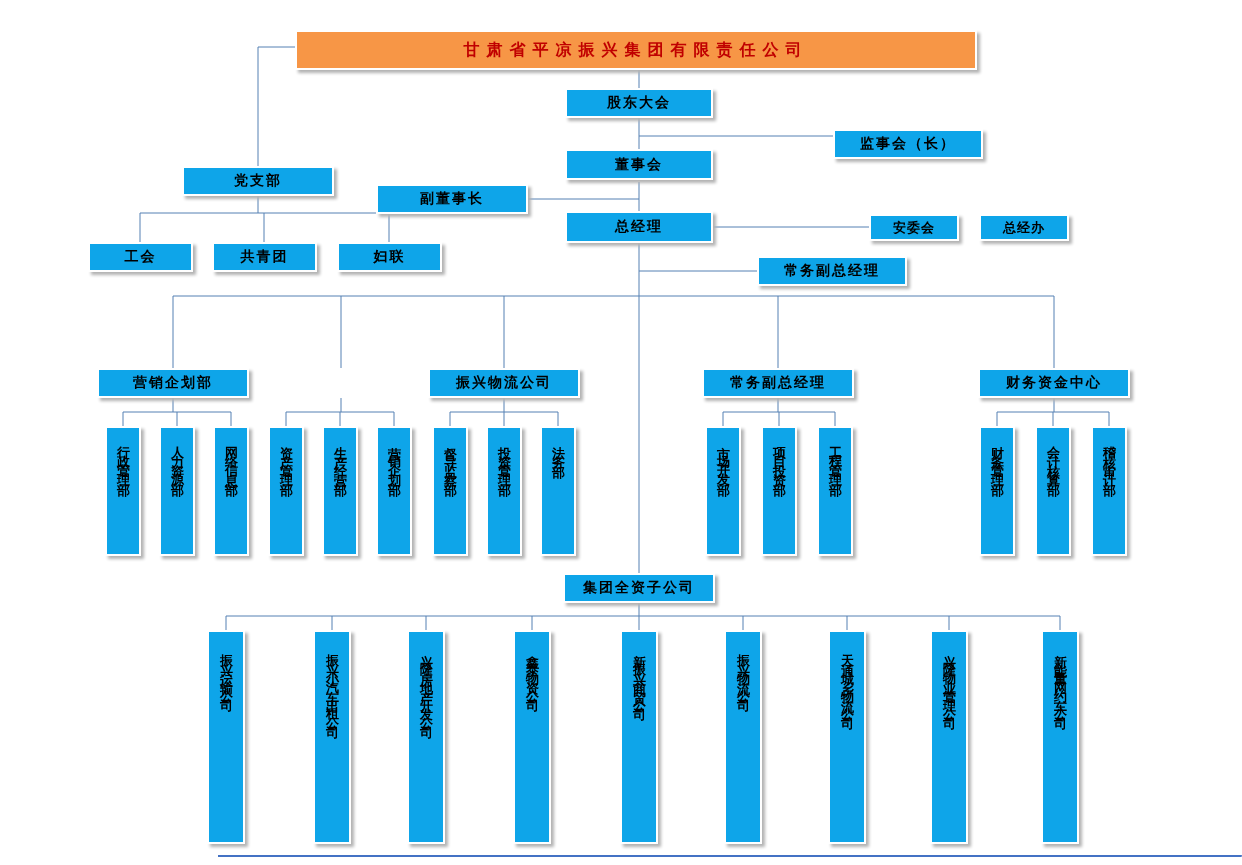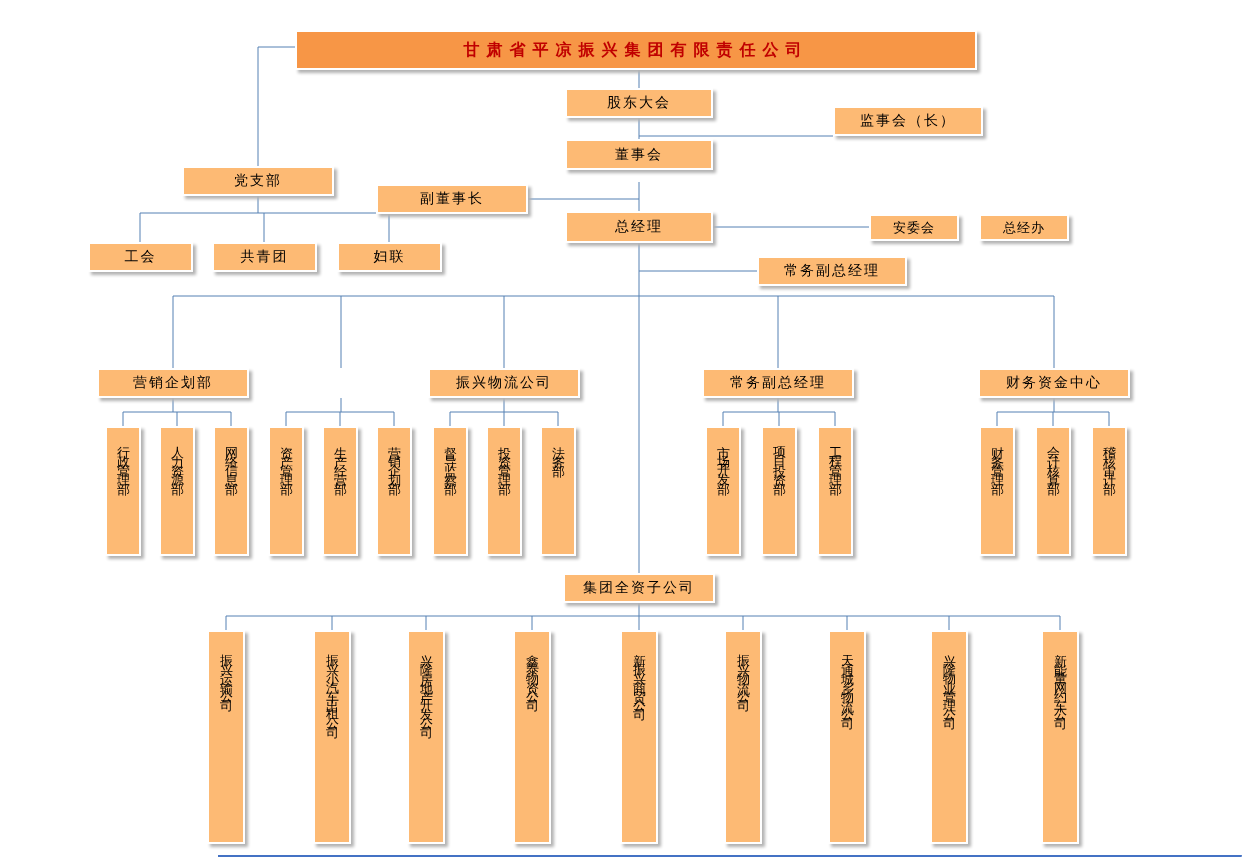--- a/index.html
+++ b/index.html
@@ -3,25 +3,25 @@
 <meta charset="utf-8">
 <style>
   * { margin:0; padding:0; box-sizing:border-box; }
   html,body { background:#ffffff; }
   body { font-family:"Liberation Sans","DejaVu Sans",sans-serif; color:#000; }
   .stage { position:relative; width:1242px; height:865px; background:#fff; overflow:hidden;border-radius:11px; }
   .connectors { position:absolute; left:0; top:0; pointer-events:none; }
 
   .box {
     position:absolute;
-    background:#fdba74;
+    background:#0ea5e9;
     border:2px solid #ffffff;
     box-shadow:3px 3px 3px #b3b3b3;
     color:#000;
-    display:flex; align-items:center; justify-content:center;
+    display:flex; align-items:center; justify-content:center;font-weight:bold;
   }
   .hbox { font-size:14px; letter-spacing:2px; white-space:nowrap; }
   .small { font-size:13px; letter-spacing:1px;text-align:center; }
 
   .vbox {
     writing-mode:vertical-rl;
     text-orientation:upright;
     font-size:13px;
     letter-spacing:9px;
     justify-content:flex-start;
@@ -116,22 +116,22 @@
       <path d="M847 616 V630"></path>
         <path d="M949 616 V630"></path>
         <path d="M1060 616 V630"></path>
     </g>
     <path d="M218 856 H1242" stroke="#4472C4" stroke-width="2" fill="none"></path>
   </svg>
 
   <div class="title-box" style="left:295px;top:30px;width:682px;height:40px">甘肃省平凉振兴集团有限责任公司</div>
 
   <div class="box hbox" style="left:565px;top:88px;width:148px;height:30px">股东大会</div>
-  <div class="box hbox" style="left:833px;top:106px;width:150px;height:30px">监事会（长）</div>
-  <div class="box hbox" style="left:565px;top:139px;width:148px;height:31px">董事会</div>
+  <div class="box hbox" style="left:833px;top:129px;width:150px;height:30px">监事会（长）</div>
+  <div class="box hbox" style="left:565px;top:149px;width:148px;height:31px">董事会</div>
   <div class="box hbox" style="left:182px;top:166px;width:152px;height:30px">党支部</div>
   <div class="box hbox" style="left:565px;top:211px;width:148px;height:32px">总经理</div>
   <div class="box hbox" style="left:376px;top:184px;width:152px;height:30px">副董事长</div>
   <div class="box hbox small" style="left:869px;top:214px;width:90px;height:27px">安委会</div>
   <div class="box hbox small" style="left:979px;top:214px;width:90px;height:27px">总经办</div>
   <div class="box hbox" style="left:757px;top:256px;width:150px;height:30px">常务副总经理</div>
   <div class="box hbox" style="left:88px;top:242px;width:105px;height:30px">工会</div>
   <div class="box hbox" style="left:212px;top:242px;width:105px;height:30px">共青团</div>
   <div class="box hbox" style="left:337px;top:242px;width:105px;height:30px">妇联</div>
 

